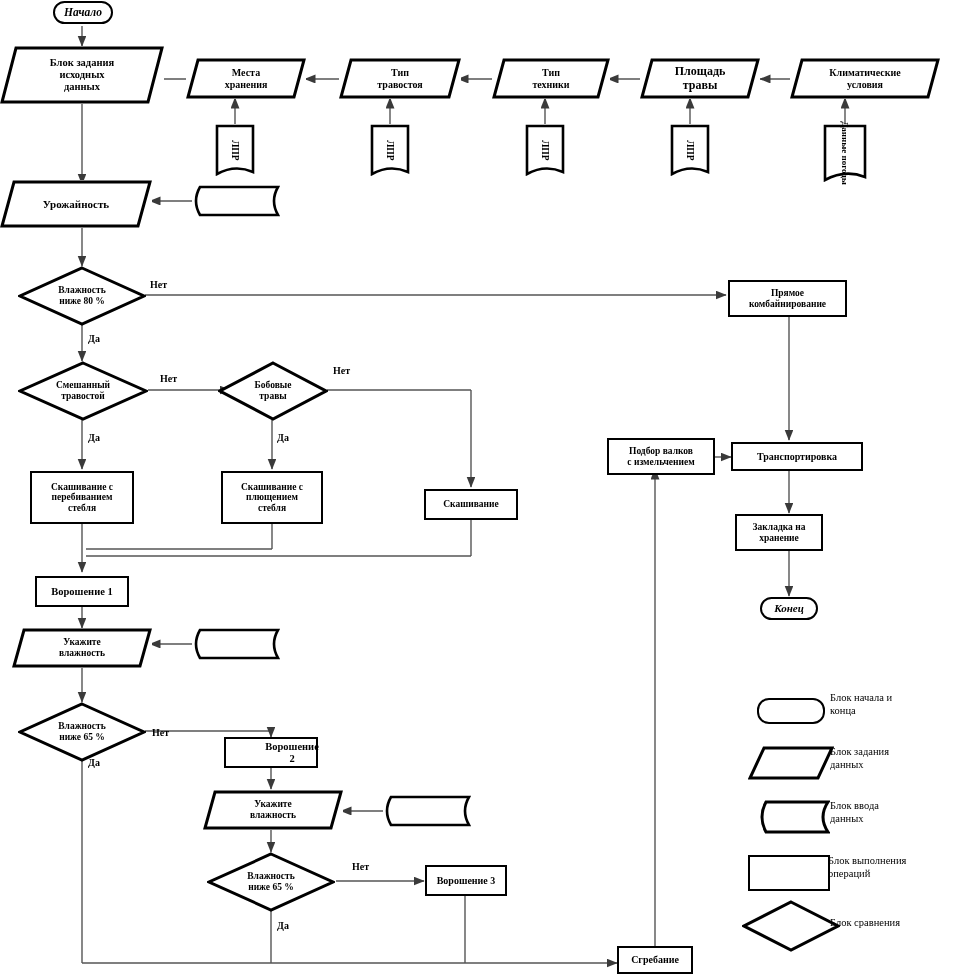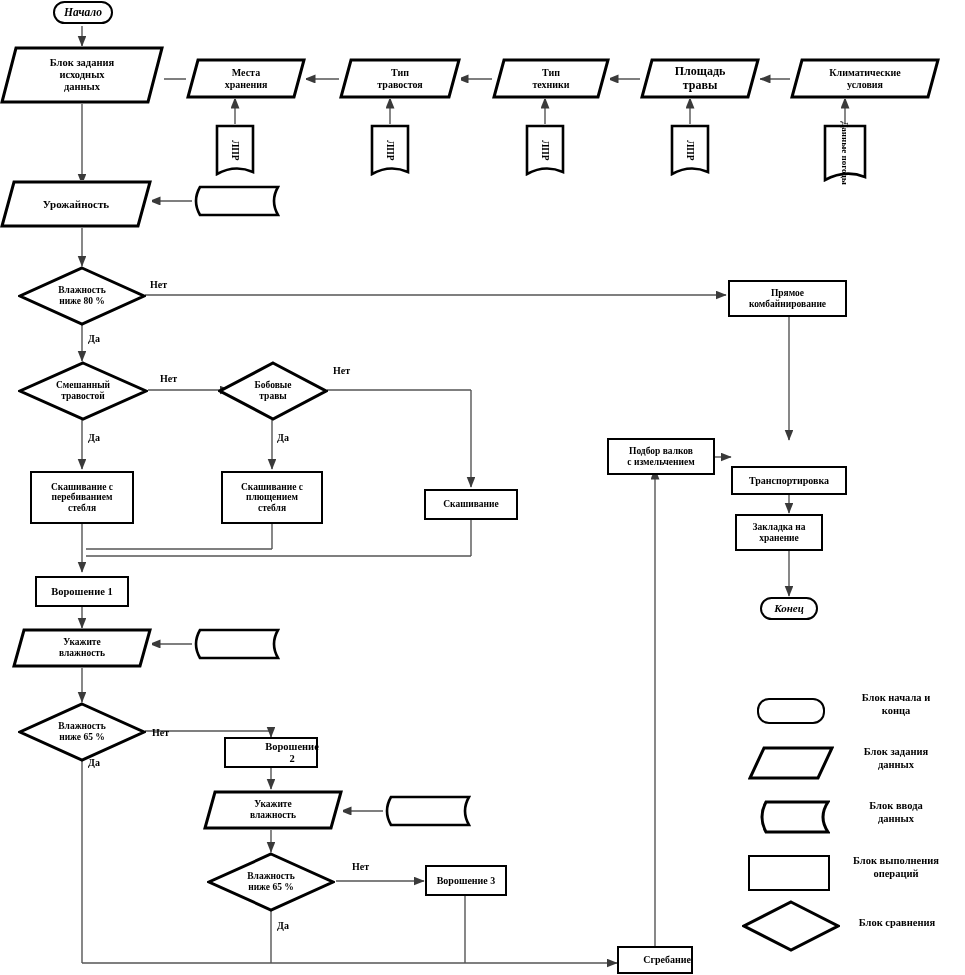--- a/index.html
+++ b/index.html
@@ -10,21 +10,21 @@
   .node{position:absolute;box-sizing:border-box;display:flex;align-items:center;justify-content:center;text-align:center;color:#000;font-weight:bold;line-height:1.12;}
   .lbl{position:absolute;color:#000;font-weight:bold;font-family:"Liberation Serif",serif;white-space:nowrap;}
   .proc{border:2.3px solid #000;background:#fff;}
   .term{border:2.3px solid #000;background:#fff;border-radius:12px;font-style:italic;}
   .para{background:#fff;}
   .para .inner{position:relative;z-index:2;padding:0 6px;}
   .diam .inner{position:relative;z-index:2;}
   .doc .inner{position:relative;z-index:2;}
   .shp{position:absolute;left:0;top:0;width:100%;height:100%;z-index:1;}
   .rot{transform:rotate(90deg);transform-origin:center center;white-space:nowrap;}
-  .legend-txt{position:absolute;color:#000;font-weight:bold;text-align:center;line-height:1.2;}
+  .legend-txt{position:absolute;color:#000;font-weight:normal;text-align:left;line-height:1.2;}
 </style>
 </head>
 <body>
 
 <div id="canvas">
 
   <svg class="layer">
     <defs>
       <marker id="ar" markerWidth="9" markerHeight="9" refX="7.5" refY="3.2" orient="auto">
         <path d="M0,0 L8,3.2 L0,6.4 z" fill="#3a3a3a"></path>
@@ -334,39 +334,39 @@
     <div class="inner">
       <div>Влажность</div>
       <div>ниже 65 %</div>
     </div>
   </div>
 
   <div class="node proc" style="left:425px;top:865px;width:82px;height:31px;font-size:10px;">
     <div class="inner">Ворошение 3</div>
   </div>
 
-  <div class="node proc" style="left:617px;top:946px;width:76px;height:28px;font-size:10px;justify-content:flex-end;">
+  <div class="node proc" style="left:617px;top:946px;width:76px;height:28px;font-size:10px;">
     <div class="inner">Сгребание</div>
   </div>
 
   <div class="node proc" style="left:607px;top:438px;width:108px;height:37px;font-size:9.5px;">
     <div class="inner">
       <div>Подбор валков</div>
       <div>с измельчением</div>
     </div>
   </div>
 
   <div class="node proc" style="left:728px;top:280px;width:119px;height:37px;font-size:9.5px;">
     <div class="inner">
       <div>Прямое</div>
       <div>комбайнирование</div>
     </div>
   </div>
 
-  <div class="node proc" style="left:731px;top:466px;width:116px;height:29px;font-size:10px;">
+  <div class="node proc" style="left:731px;top:442px;width:132px;height:29px;font-size:10px;">
     <div class="inner">Транспортировка</div>
   </div>
 
   <div class="node proc" style="left:735px;top:514px;width:88px;height:37px;font-size:9.5px;">
     <div class="inner">
       <div>Закладка на</div>
       <div>хранение</div>
     </div>
   </div>
 

